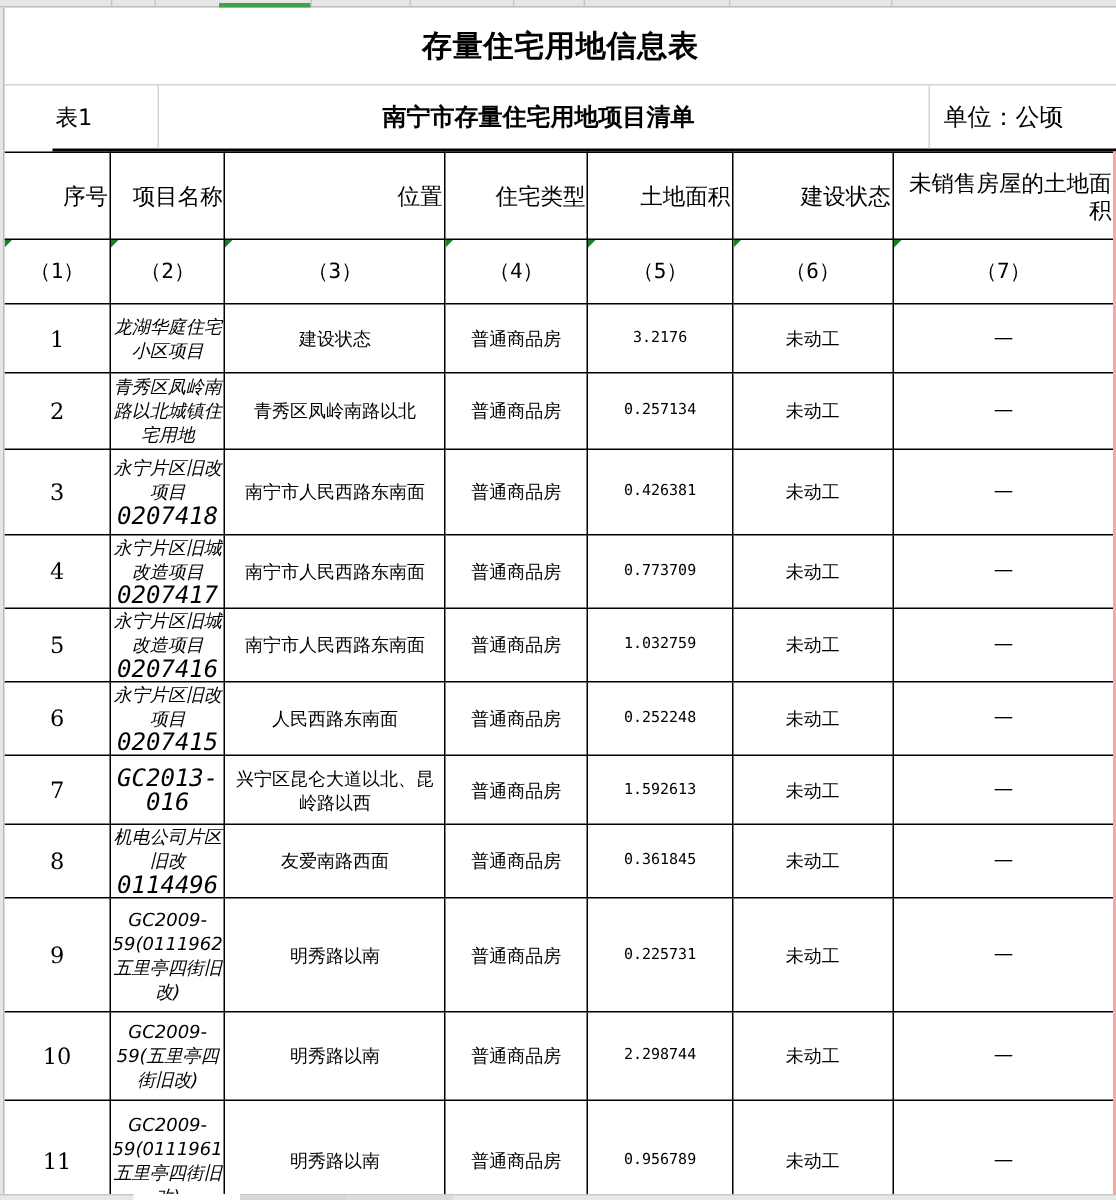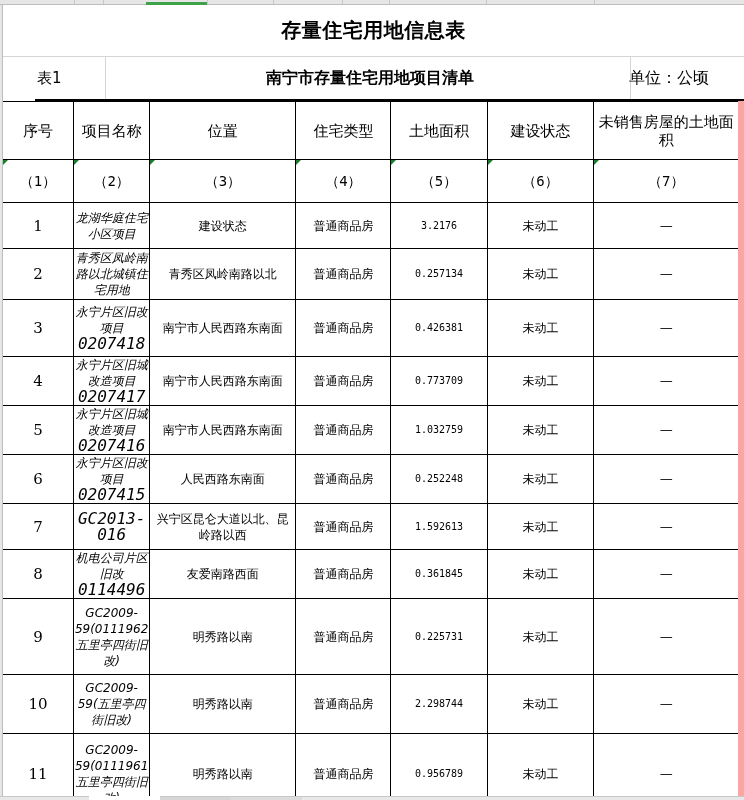--- a/index.html
+++ b/index.html
@@ -21,34 +21,34 @@
   .tab-bar .tab3 { position: absolute; left: 231px; top: 0; width: 71px; height: 4px; background: #dcdcdc; }
 
   .sheet { position: absolute; left: 3px; top: 5px; width: 741px; height: 791px; overflow: hidden; }
 
   .title { position: absolute; left: 0; top: 0; width: 741px; height: 52px; display: flex; align-items: center; justify-content: center;
            font-size: 20px; font-weight: bold; border-bottom: 1px solid #d4d4d4; letter-spacing: 0.5px; }
 
   .subrow { position: absolute; left: 0; top: 52px; width: 735px; height: 44px; border-bottom: 2px solid #000; margin-left: 32px; }
   .subrow .c { position: absolute; top: 0; height: 42px; display: flex; align-items: center; font-size: 15px; }
   .subrow .c1 { left: 0; width: 71px; padding-left: 2px; border-right: 1px solid #d4d4d4; }
-  .subrow .c2 { left: 75px; width: 521px; justify-content: center; font-weight: bold; font-size: 16px; border-right: 1px solid #d4d4d4; }
+  .subrow .c2 { left: 64px; width: 521px; justify-content: center; font-weight: bold; font-size: 16px; border-right: 1px solid #d4d4d4; }
   .subrow .c3 { left: 592px; width: 149px; padding-left: 2px; font-size: 16px; }
 
   table.grid { position: absolute; left: 0; top: 96px; border-collapse: collapse; table-layout: fixed; }
   table.grid td { border: 1.5px solid #000; text-align: center; vertical-align: middle; font-size: 12px; line-height: 16px; position: relative; padding: 0 1px; overflow: hidden; }
-  table.grid tr.hdr td { font-size: 15px; line-height: 18px; }
+  table.grid tr.hdr td { font-size: 15px; line-height: 18px; text-align: right; }
   table.grid tr.num td { font-size: 14px; font-family: "DejaVu Sans Mono", "Liberation Mono", monospace; }
   table.grid td.idx { font-size: 15px; font-family: "DejaVu Serif", "Liberation Serif", serif; }
   table.grid td.area { font-family: "DejaVu Sans Mono", "Liberation Mono", monospace; font-size: 10px; }
   table.grid td.name { font-size: 12px; line-height: 16px; font-style: italic; }
   table.grid td.name .code { font-family: "DejaVu Sans Mono", "Liberation Mono", monospace; font-size: 16px; display: block; }
   table.grid td.dash { font-size: 13px; }
   table.grid td.first { border-left: none; }
-  table.grid td.last { border-right: 6px solid #fca5a5; }
+  table.grid td.last { border-right: 2px solid #fca5a5; }
   .tri { position: absolute; left: 0; top: 0; width: 0; height: 0; border-top: 5px solid #1a7f2a; border-right: 5px solid transparent; }
 </style>
 </head>
 <body>
 
 <div class="col-strip">
   <div class="tick" style="left:74px"></div>
   <div class="tick" style="left:103px"></div>
   <div class="active"></div>
   <div class="tick" style="left:207px"></div>

